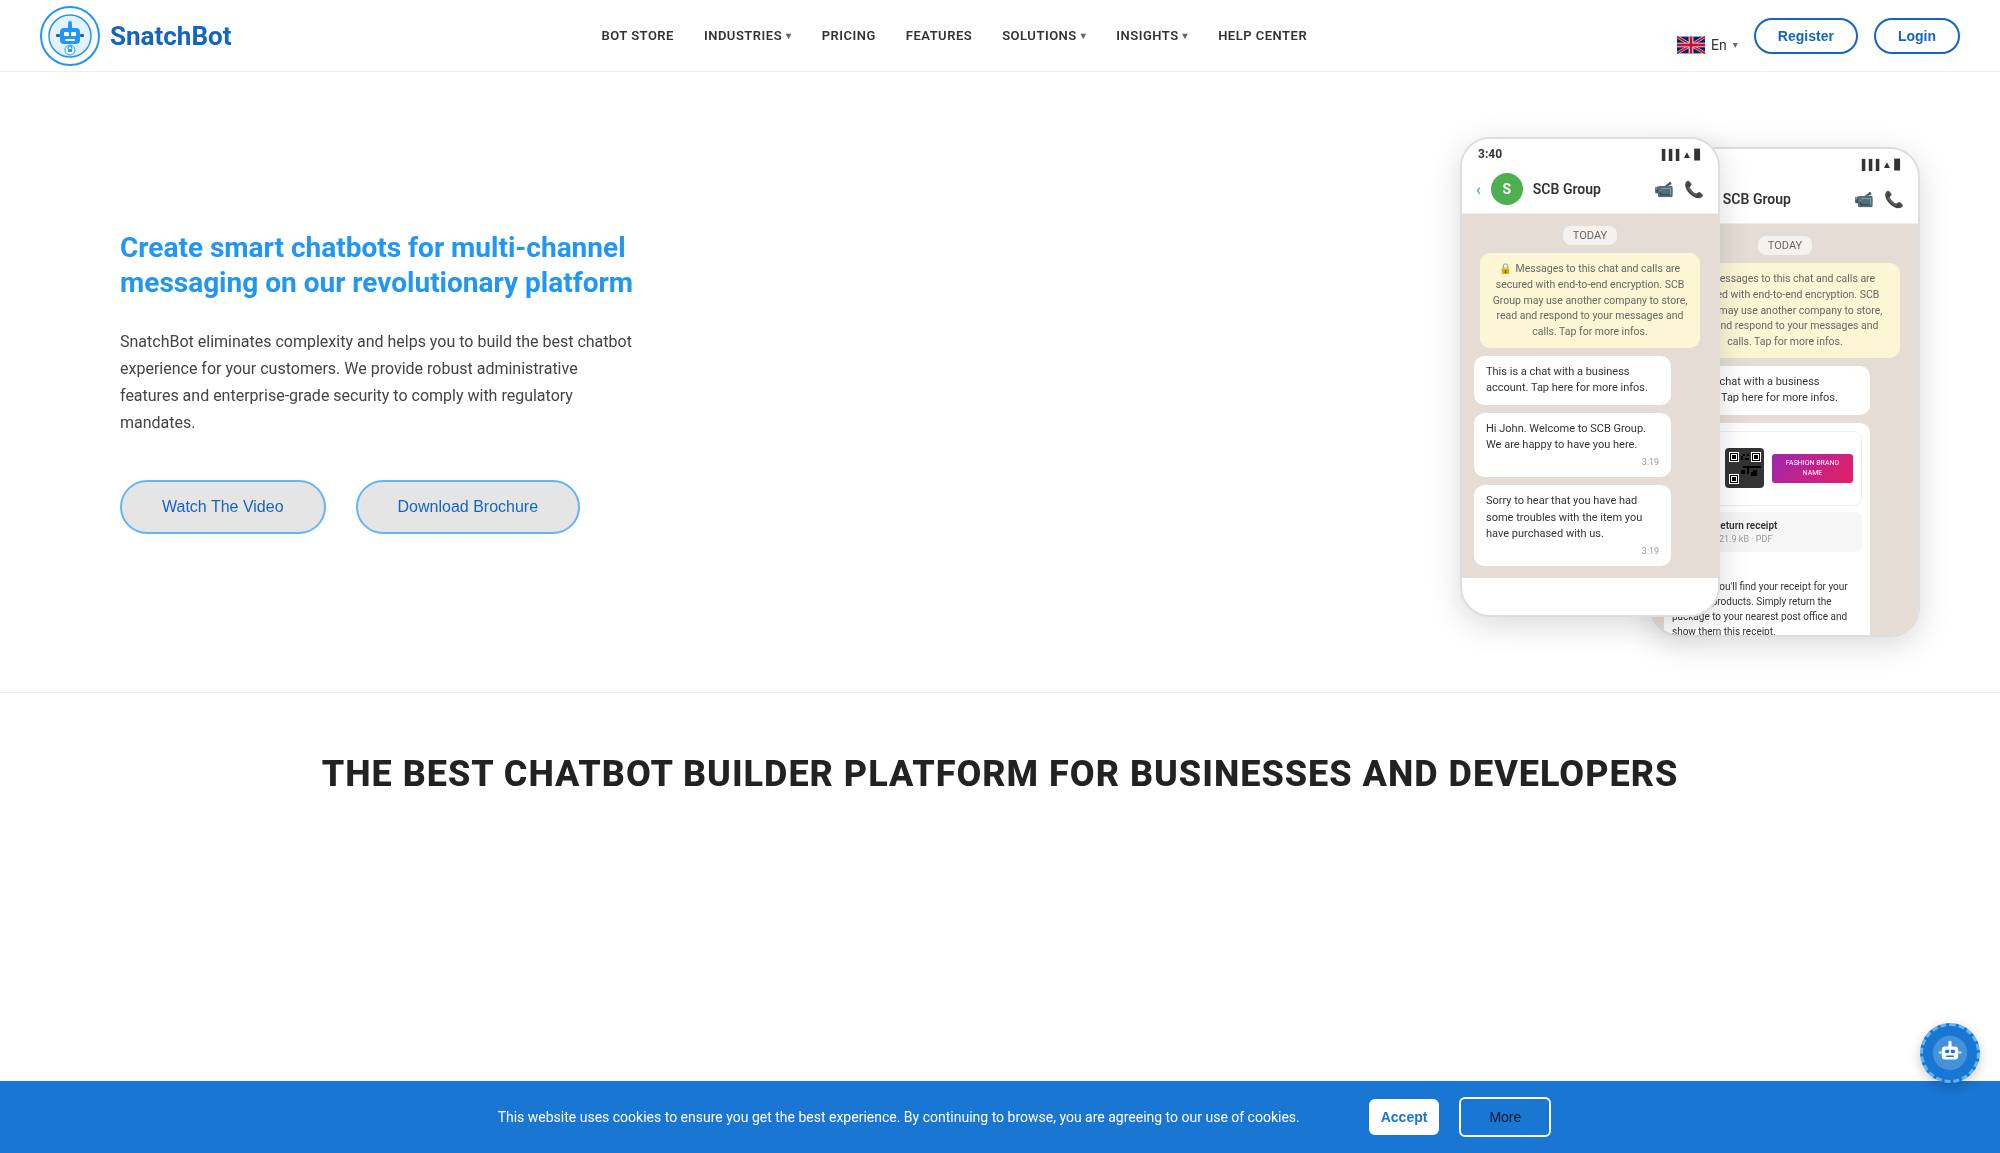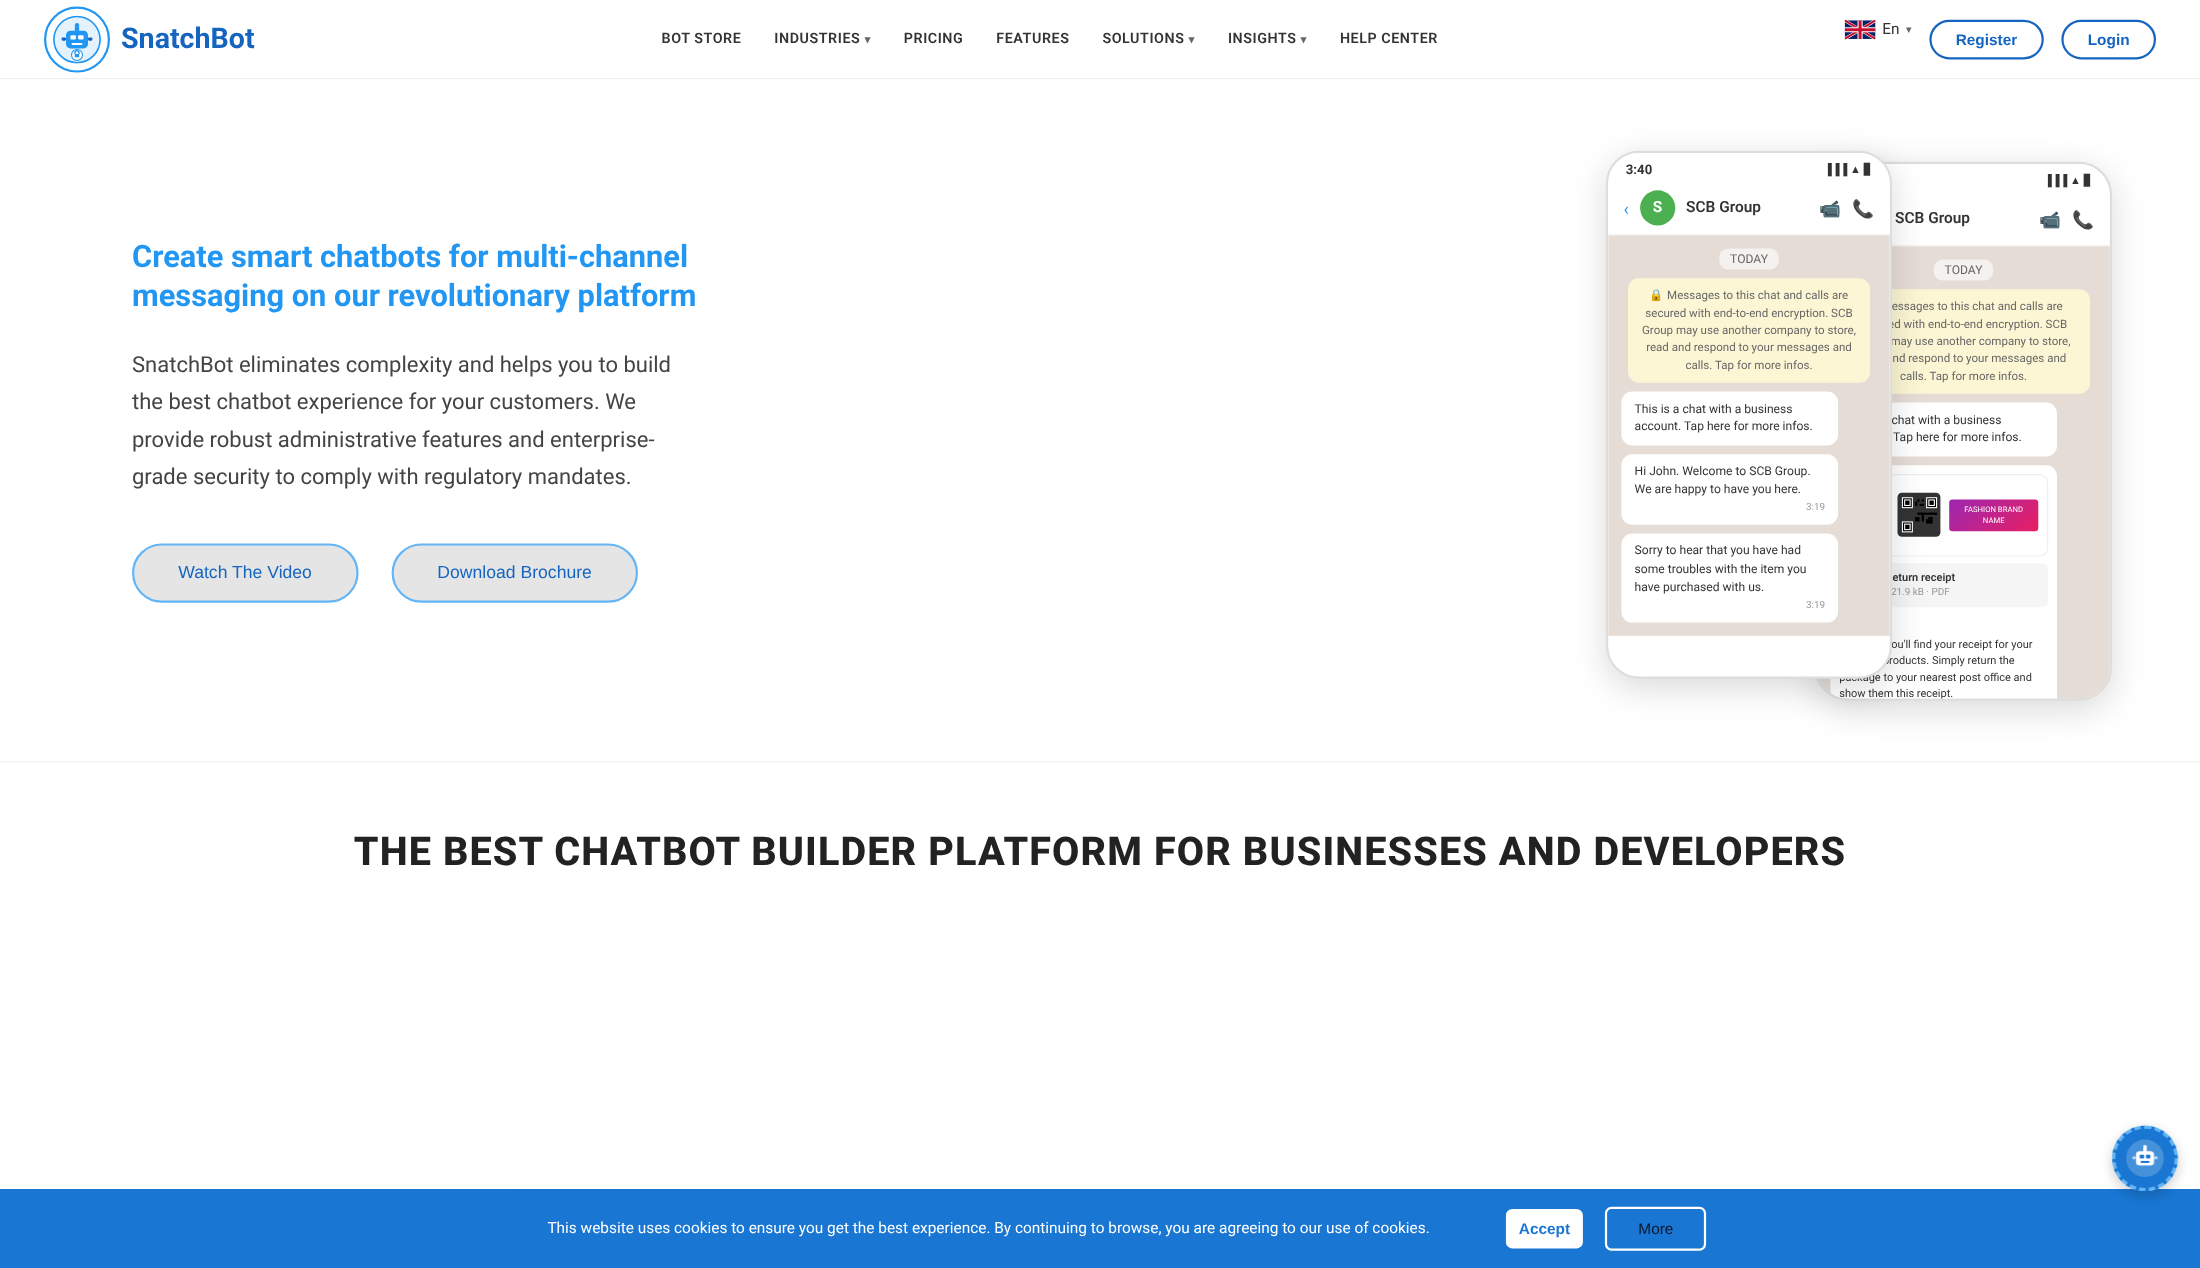--- a/index.html
+++ b/index.html
@@ -53,21 +53,21 @@
       font-size: 13px;
       font-weight: 600;
       letter-spacing: 0.5px;
       display: flex;
       align-items: center;
       gap: 4px;
     }
     .chevron { font-size: 10px; color: #666; }
     .nav-right {
       display: flex;
-      align-items: flex-start;
+      align-items: flex-end;
       gap: 16px;
     }
     .lang-selector {
       display: flex;
       align-items: center;
       gap: 6px;
       cursor: pointer;
     }
     .lang-text { font-size: 14px; color: #333; }
     .btn-register {
@@ -105,21 +105,21 @@
       padding-right: 40px;
     }
     .hero-heading {
       font-size: 28px;
       font-weight: 700;
       color: #2196f3;
       line-height: 1.25;
       margin-bottom: 28px;
     }
     .hero-description {
-      font-size: 20px;
+      font-size: 16px;
       color: #444;
       line-height: 1.7;
       margin-bottom: 44px;
     }
     .hero-buttons {
       display: flex;
       gap: 30px;
     }
     .btn-outline {
       border: 2px solid #64b5f6;

